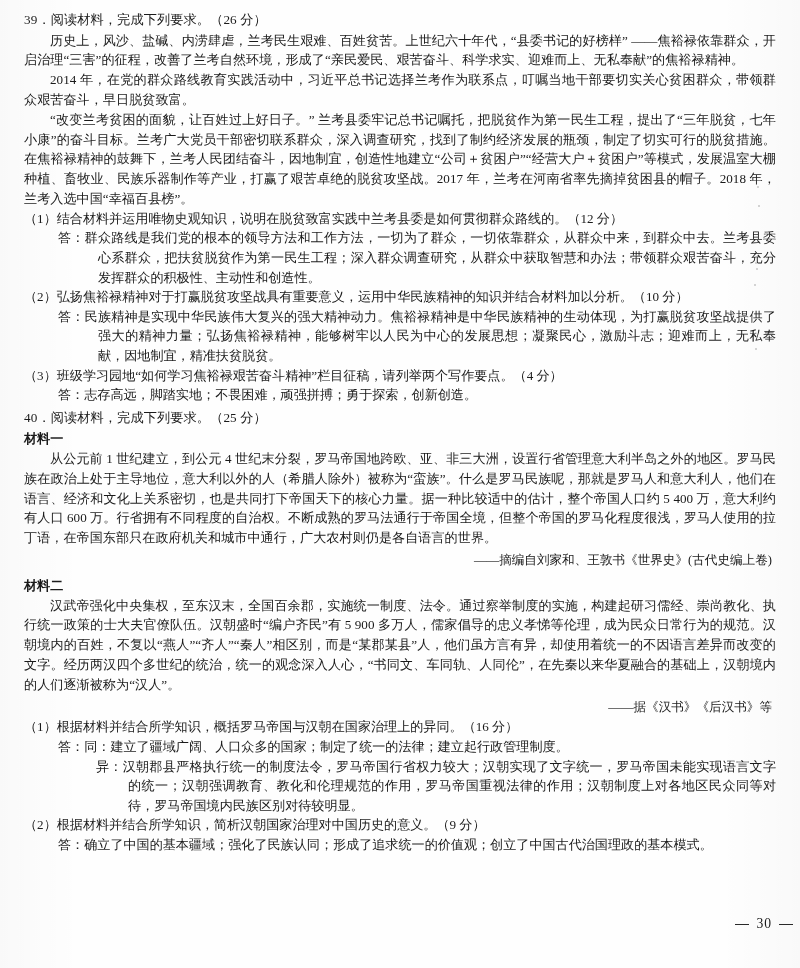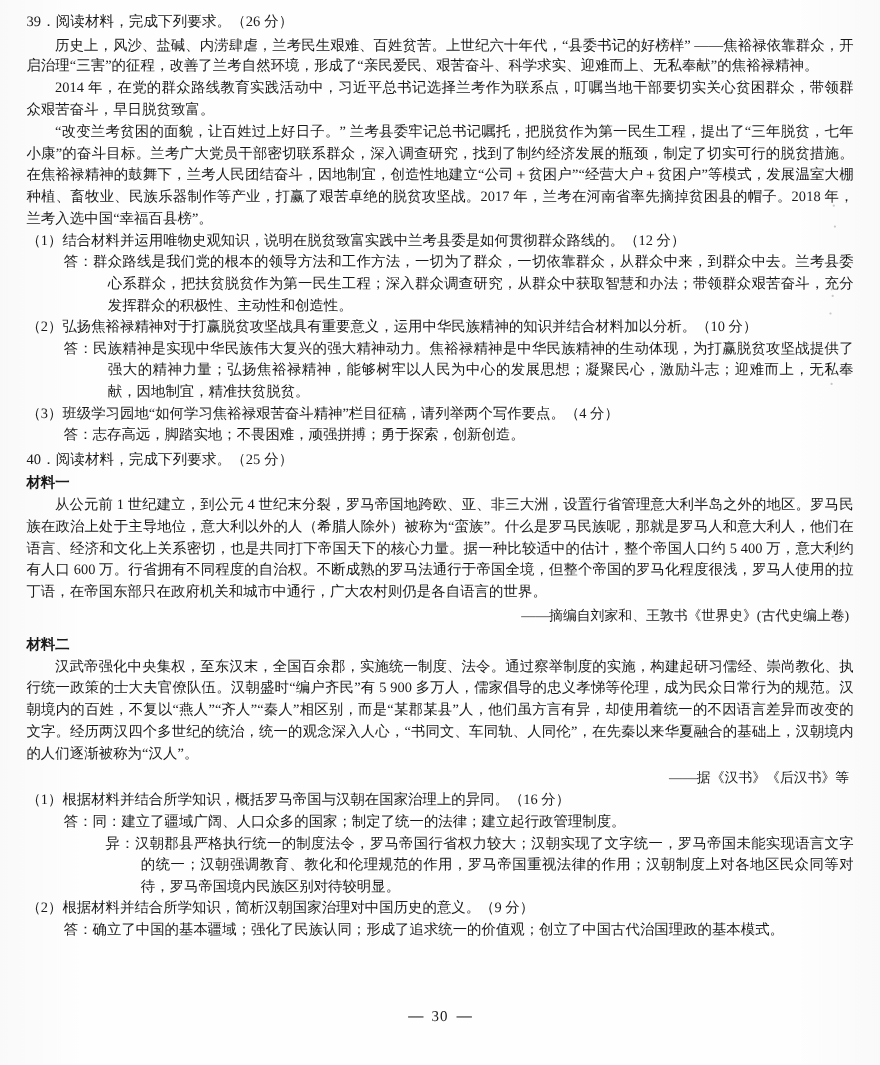--- a/index.html
+++ b/index.html
@@ -88,21 +88,21 @@
     text-align: justify;
   }
   .gap-sm { height: 3px; }
 
   
   #footer {
     position: absolute;
     left: 0;
     right: 0;
     bottom: 36px;
-    text-align: center;
+    text-align: right;
     font-size: 13.6px;
     letter-spacing: 1px;
   }
   .fdash {
     display: inline-block;
     width: 14px;
     height: 1px;
     background: #2a2a2a;
     vertical-align: middle;
     margin: 0 7px;

